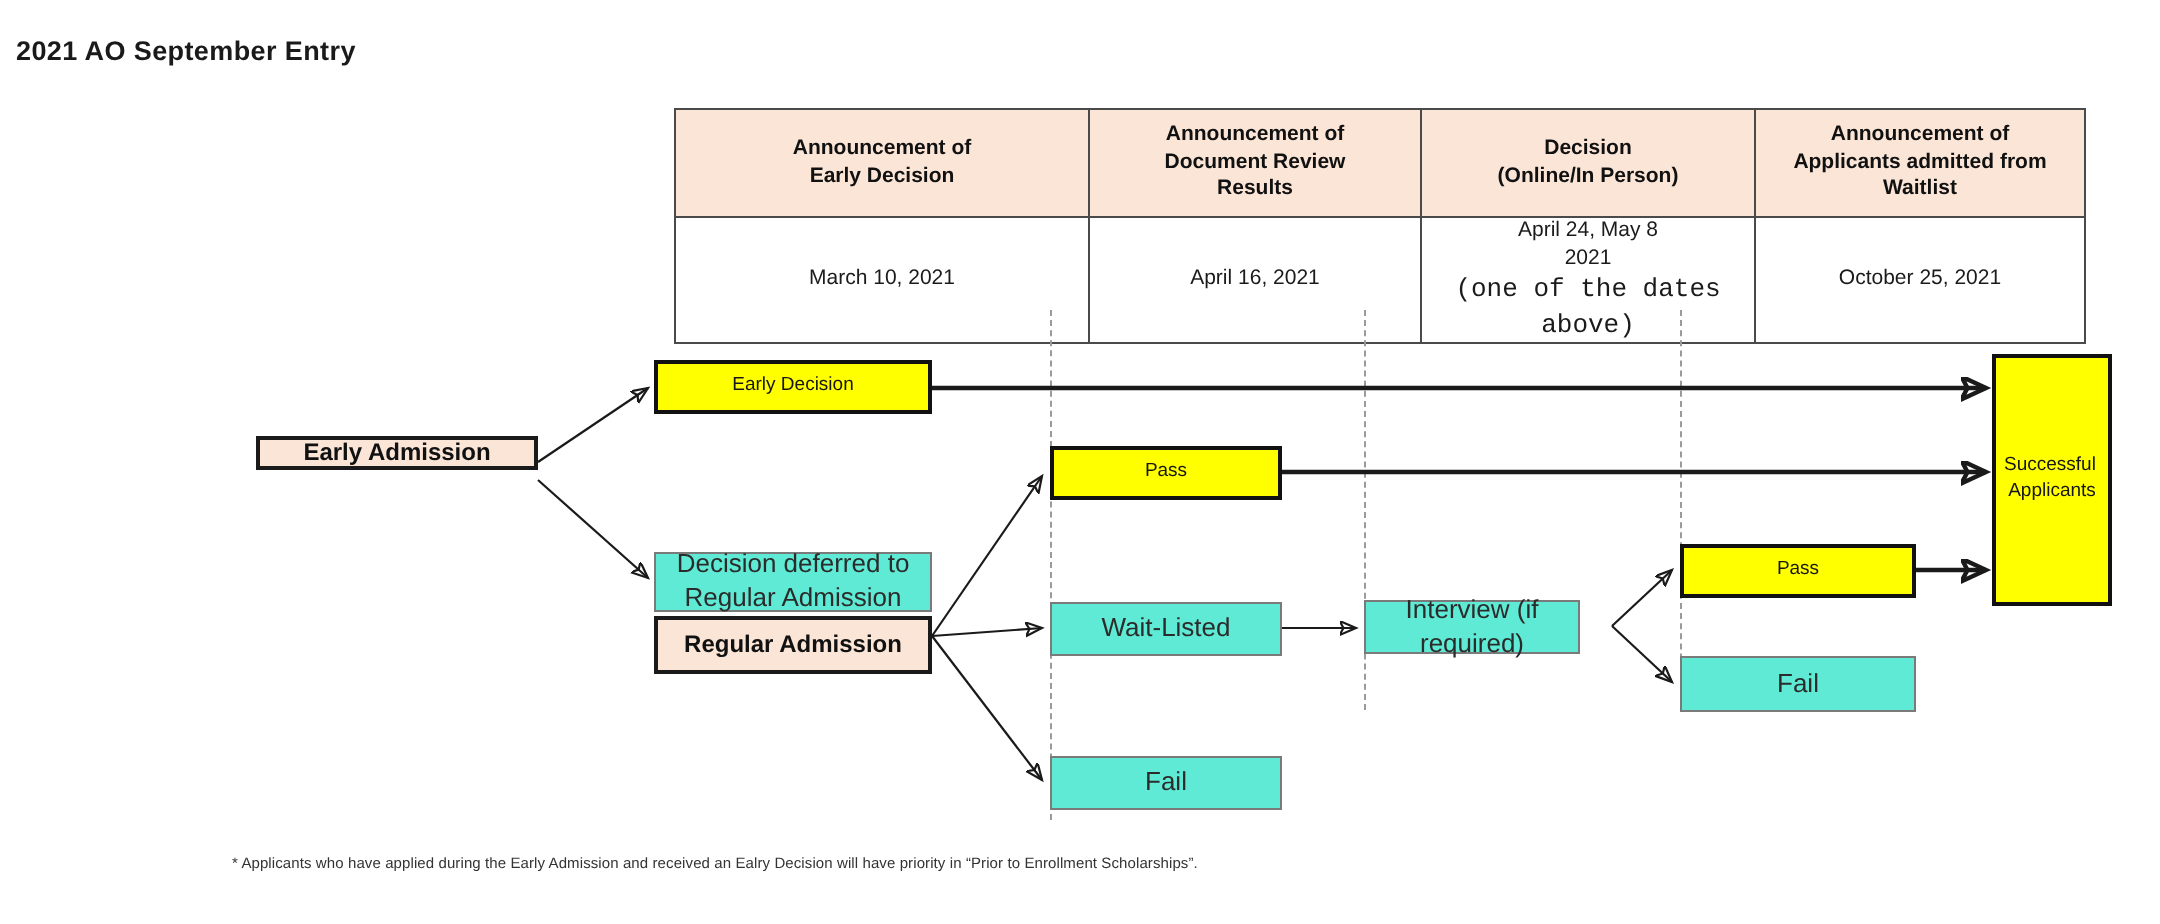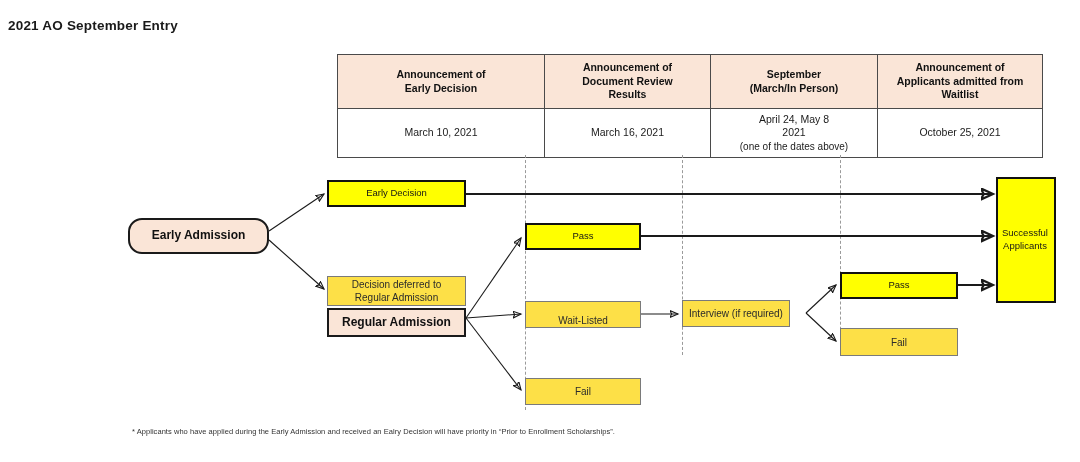--- a/index.html
+++ b/index.html
@@ -55,43 +55,44 @@
   }
   #schedule tr.body td {
     background: #ffffff;
     height: 48px;
     font-size: 10.5px;
     font-weight: normal;
     line-height: 1.3;
     color: #1b1b1b;
   }
   #schedule .sub {
-    font-size: 10px;
+    font-size: 13px;
     display: block;
     line-height: 1.35;
+    font-family: Liberation Mono, monospace;
   }
 
   
   .guide {
     position: absolute;
     width: 0;
     border-left: 1px dashed #9a9a9a;
   }
 
   
   .box {
     position: absolute;
     box-sizing: border-box;
     display: flex;
     align-items: center;
     justify-content: center;
     text-align: center;
-    background: #fde047;
+    background: #5eead4;
     border: 1px solid #6d6d6d;
-    font-size: 10px;
+    font-size: 13px;
     line-height: 1.3;
     color: #2b2b2b;
   }
   .box.beige {
     background: #fae5d7;
     border: 2px solid #1a1a1a;
     font-size: 12px;
     font-weight: bold;
     color: #111111;
   }
@@ -100,21 +101,21 @@
     border: 2px solid #111111;
     font-size: 9.5px;
     font-weight: normal;
     color: #161616;
   }
   .box.plain {
     border: 1px solid #7a7a7a;
   }
   .box.tall {
     font-size: 9.5px;
-    text-align: center;
+    text-align: right;
     justify-content: flex-start;
     padding-left: 4px;
     line-height: 1.35;
   }
 
   
   .conn {
     position: absolute;
     pointer-events: none;
     overflow: visible;
@@ -122,21 +123,21 @@
   .conn line, .conn path, .conn polyline {
     stroke: #1a1a1a;
     fill: none;
   }
   .thin { stroke-width: 1.1px; }
   .thick { stroke-width: 2.2px; }
 
   
   .footnote {
     position: absolute;
-    left: 132px;
+    left: 116px;
     top: 427px;
     font-size: 7.5px;
     color: #333333;
     letter-spacing: 0.05px;
     white-space: nowrap;
   }
 </style>
 </head>
 <body>
 
@@ -150,35 +151,35 @@
       <td style="width:198px">
         <span>Announcement of</span><br>
         <span>Early Decision</span>
       </td>
       <td style="width:157px">
         <span>Announcement of</span><br>
         <span>Document Review</span><br>
         <span>Results</span>
       </td>
       <td style="width:158px">
-        <span>September</span><br>
-        <span>(March/In Person)</span>
+        <span>Decision</span><br>
+        <span>(Online/In Person)</span>
       </td>
       <td style="width:156px">
         <span>Announcement of</span><br>
         <span>Applicants admitted from</span><br>
         <span>Waitlist</span>
       </td>
     </tr>
     <tr class="body">
       <td>
         <span>March 10, 2021</span>
       </td>
       <td>
-        <span>March 16, 2021</span>
+        <span>April 16, 2021</span>
       </td>
       <td>
         <span>April 24, May 8</span><br>
         <span>2021</span>
         <span class="sub">(one of the dates above)</span>
       </td>
       <td>
         <span>October 25, 2021</span>
       </td>
     </tr>
@@ -212,21 +213,21 @@
     <line class="thick" x1="641" y1="236" x2="993" y2="236" marker-end="url(#ah-thick)"></line>
 
     <line class="thin" x1="641" y1="314" x2="678" y2="314" marker-end="url(#ah-thin)"></line>
 
     <line class="thin" x1="806" y1="313" x2="836" y2="285" marker-end="url(#ah-thin)"></line>
     <line class="thin" x1="806" y1="313" x2="836" y2="341" marker-end="url(#ah-thin)"></line>
 
     <line class="thick" x1="958" y1="285" x2="993" y2="285" marker-end="url(#ah-thick)"></line>
   </svg>
 
-  <div class="box beige" style="left:128px; top:218px; width:141px; height:36px;border-radius:14px;">
+  <div class="box beige" style="left:128px; top:218px; width:141px; height:17px;">
     <span>Early Admission</span>
   </div>
 
   <div class="box yellow" style="left:327px; top:180px; width:139px; height:27px;">
     <span>Early Decision</span>
   </div>
 
   <div class="box plain" style="left:327px; top:276px; width:139px; height:30px;">
     <div>
       <span>Decision deferred to</span><br>
@@ -235,21 +236,21 @@
   </div>
 
   <div class="box beige" style="left:327px; top:308px; width:139px; height:29px;">
     <span>Regular Admission</span>
   </div>
 
   <div class="box yellow" style="left:525px; top:223px; width:116px; height:27px;">
     <span>Pass</span>
   </div>
 
-  <div class="box plain" style="left:525px; top:301px; width:116px; height:27px;align-items:flex-end;">
+  <div class="box plain" style="left:525px; top:301px; width:116px; height:27px;">
     <span>Wait-Listed</span>
   </div>
 
   <div class="box plain" style="left:525px; top:378px; width:116px; height:27px;">
     <span>Fail</span>
   </div>
 
   <div class="box plain" style="left:682px; top:300px; width:108px; height:27px;">
     <span>Interview (if required)</span>
   </div>

